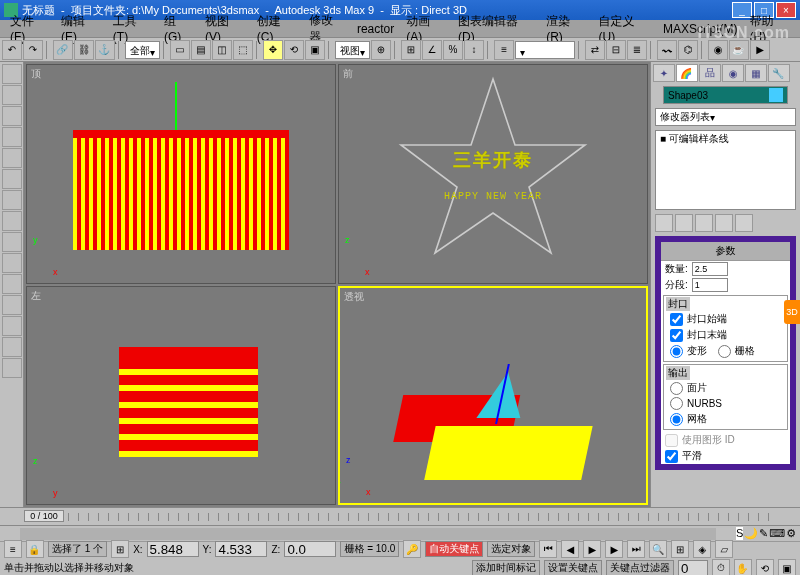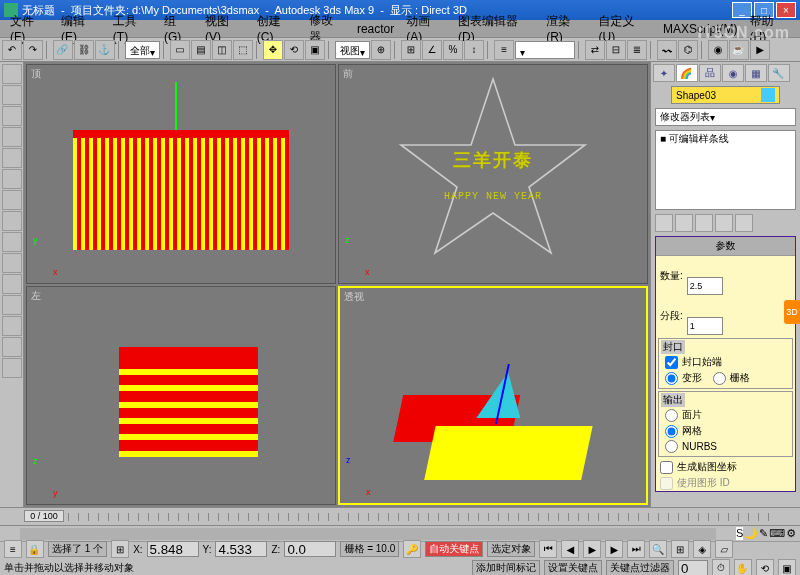--- a/index.html
+++ b/index.html
@@ -47,32 +47,32 @@
 .vp-persp { position:relative; }
 .vp-persp-obj { position:absolute; left:18%; top:50%; width:64%; height:36%; transform:skewX(-12deg); }
 .vp-persp-obj .blk-r { position:absolute; left:0; top:0; width:60%; height:60%; background:#e00; }
 .vp-persp-obj .blk-y { position:absolute; left:20%; top:40%; width:80%; height:70%; background:#ff0; }
 .vp-persp-obj .tri { position:absolute; left:40%; top:-30%; width:0; height:0; border-left:22px solid transparent; border-right:22px solid transparent; border-bottom:46px solid #3cd; }
 .vp-persp-obj .gizmo { position:absolute; left:50%; top:-40%; width:2px; height:60px; background:#00f; }
 
 .cmdpanel { width: 150px; background: #c0c0c0; border-left: 1px solid #888; display: flex; flex-direction: column; }
 .cmd-tabs { height: 22px; display: flex; gap: 1px; padding: 2px; }
 .cmd-tabs .ct { width: 22px; height: 18px; background: #d0d0d0; border: 1px solid #999; display:flex; align-items:center; justify-content:center; font-size:10px; color:#448; }
-.cmd-name { height: 18px; background: #fde047; border: 1px solid #888; margin: 2px 20px; padding: 0 4px; font-size: 10px; display:flex; align-items:center; }
+.cmd-name { height: 18px; background: #0f766e; border: 1px solid #888; margin: 2px 12px; padding: 0 4px; font-size: 10px; display:flex; align-items:center; }
 .cmd-name .clr { width:14px; height:14px; background:#4cf; margin-left:auto; }
 .cmd-drop { height: 18px; background: #fff; border: 1px solid #888; margin: 2px 4px; padding: 0 4px; font-size: 10px; display:flex; align-items:center; }
 .cmd-list { height: 80px; background: #fff; border: 1px solid #888; margin: 2px 4px; font-size: 10px; }
 .cmd-list .li { padding: 1px 4px; }
 .cmd-list .li.sel { background: #bbb; }
 .cmd-icons { height: 22px; display:flex; gap:2px; padding:2px 4px; }
 .cmd-icons .ic { width:18px; height:18px; border:1px solid #999; background:#d0d0d0; }
-.cmd-rollout { margin: 2px 4px; border: 1px solid #4c1d95; background: #fef9c3; font-size: 10px; }
+.cmd-rollout { margin: 2px 4px; border: 6px solid #4c1d95; background: #ffffff; font-size: 10px; }
 .cmd-rollout .hdr { background: #b0b0b0; padding: 2px 4px; text-align: center; border-bottom: 1px solid #999; }
 .cmd-rollout .row { display: flex; align-items: center; padding: 1px 4px; gap: 4px; }
-.cmd-rollout .spin { width: 36px; height: 14px; background:#fff; border:1px solid #888; font-size:9px; padding:8px 2px;margin-top:20px; }
+.cmd-rollout .spin { width: 36px; height: 14px; background:#fff; border:1px solid #888; font-size:9px; padding:0 2px; }
 .cmd-rollout .grp { border:1px solid #999; margin:2px; padding:2px; }
 .cmd-rollout .grp-lbl { font-size:10px; margin-top:-8px; background:#c8c8c8; display:inline-block; padding:0 2px; }
 
 .timeslider { height: 18px; background: #c0c0c0; border-top: 1px solid #888; display:flex; align-items:center; padding:0 20px; font-size:9px; position:relative; }
 .timeslider .handle { position:absolute; left:24px; top:2px; width:40px; height:12px; background:#ddd; border:1px solid #888; text-align:center; }
 .timeslider .ticks { flex:1; height:8px; background:repeating-linear-gradient(90deg,#888 0 1px,transparent 1px 10px); margin:0 8px; }
 
 .trackbar { height: 16px; background: #c0c0c0; border-top: 1px solid #888; display:flex; align-items:center; }
 .trackbar .tb-inner { flex:1; height:12px; background:#b0b0b0; margin:0 20px; }
 
@@ -277,44 +277,48 @@
       <div class="row">
           <span>分段:</span>
           <input class="spin" value="1" style="">
         </div>
       <div class="grp">
         <span class="grp-lbl">封口</span>
         <div class="row">
             <input type="checkbox" checked="" style="">
             <span>封口始端</span>
           </div>
+        <div class="row">
+            <input type="checkbox" checked="" style="">
+            <span>封口末端</span>
+          </div>
         <div class="row"><input type="radio" checked="" style=""><span>变形</span>&nbsp;<input type="radio" style=""><span>栅格</span></div>
       </div>
       <div class="grp">
         <span class="grp-lbl">输出</span>
         <div class="row">
             <input type="radio" style="">
             <span>面片</span>
           </div>
         <div class="row">
+            <input type="radio" style="">
+            <span>NURBS</span>
+          </div>
+        <div class="row">
             <input type="radio" checked="" style="">
             <span>网格</span>
           </div>
-        <div class="row">
-            <input type="radio" style="">
-            <span>NURBS</span>
-          </div>
-      </div>
-      <div class="row">
-          <input type="checkbox" style="">
-          <span>生成贴图坐标</span>
-        </div>
+      </div>
       <div class="row" style="color:#888">
           <input type="checkbox" disabled="" style="">
           <span>使用图形 ID</span>
+        </div>
+      <div class="row">
+          <input type="checkbox" checked="" style="">
+          <span>平滑</span>
         </div>
     </div>
   </div>
 </div>
 
 <div class="timeslider">
   <div class="handle">0 / 100</div>
   <div class="ticks"></div>
 </div>
 <div class="trackbar">

